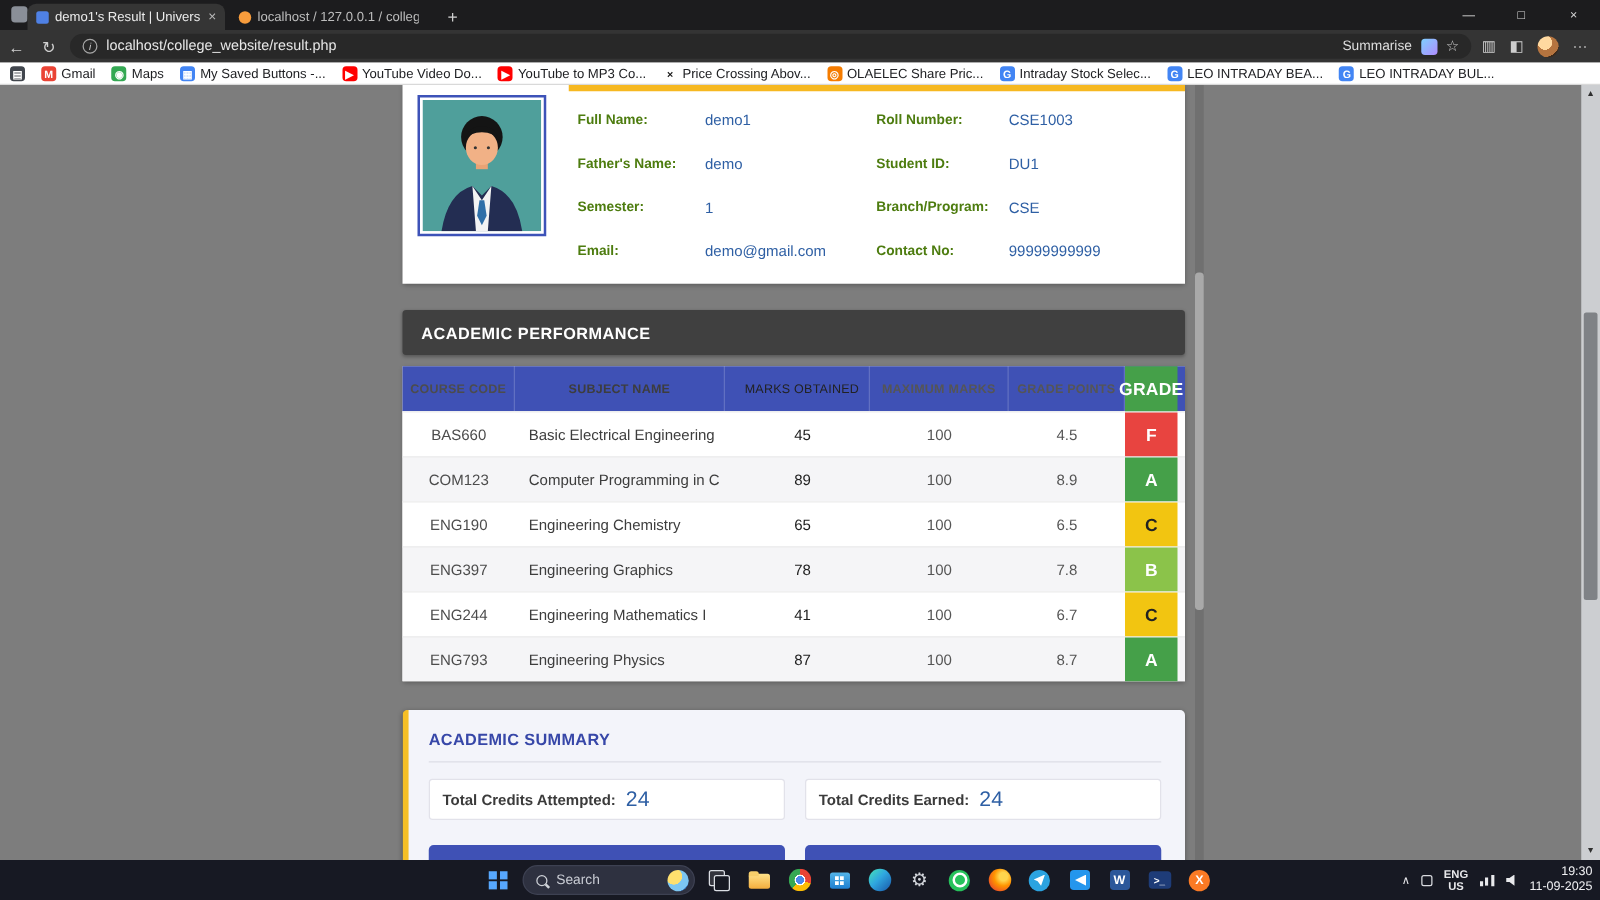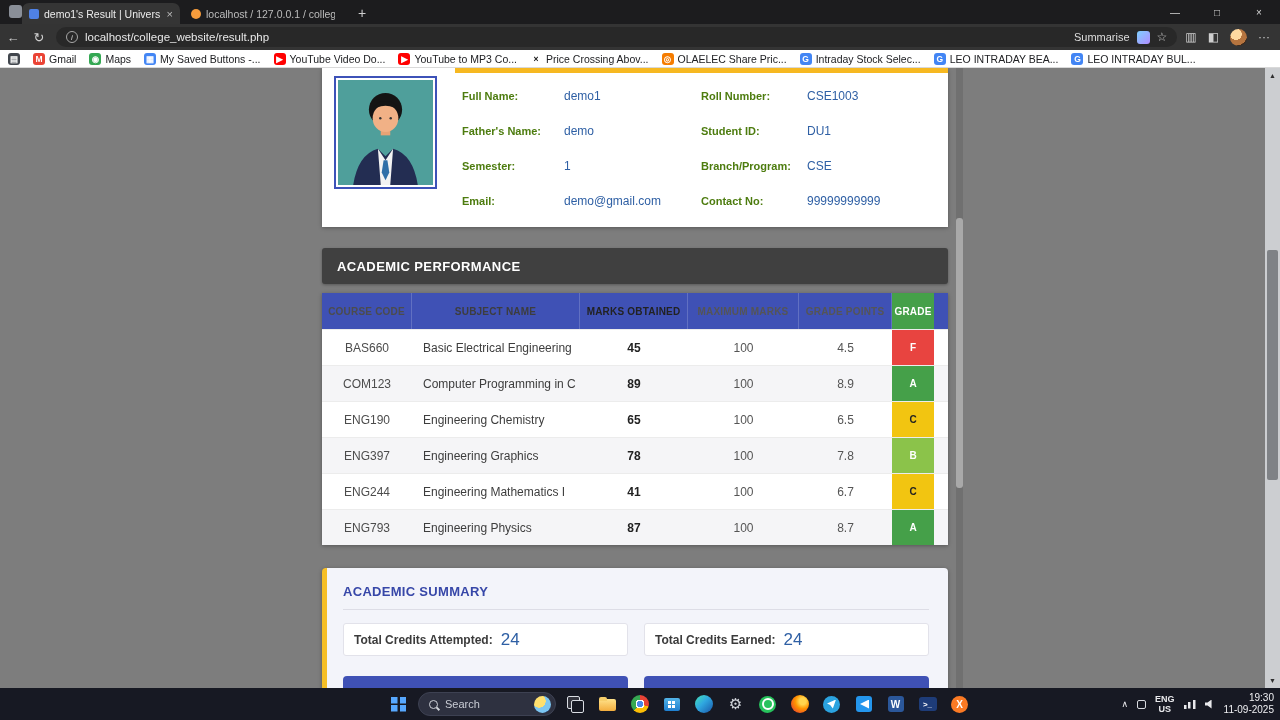--- a/index.html
+++ b/index.html
@@ -56,24 +56,24 @@
   .ptable{position:absolute;left:322px;top:225px;width:626px;background:#fff;box-shadow:0 1px 4px rgba(0,0,0,.3);}
   .thead{display:flex;background:#3f51b5;}
   .hcell{color:#fff;font-size:10px;font-weight:bold;display:flex;align-items:center;justify-content:center;height:36px;border-right:1px solid rgba(255,255,255,.18);letter-spacing:.2px;}
   .hcell.c-subj{justify-content:center;padding-left:0;}
   .hcell.c-grade{background:#45a049;border-right:none;}
   .trow{display:flex;height:36px;border-top:1px solid #ececec;background:#fff;}
   .trow:nth-child(even){background:#f5f5f7;}
   .tcell{display:flex;align-items:center;justify-content:center;font-size:12px;}
   .c-code{width:90px;color:#4c4c4c;}
   .c-subj{width:168px;justify-content:flex-start;padding-left:11px;color:#3d3d3d;}
-  .c-marks{width:108px;font-weight:bold;color:#222;}
+  .c-marks{width:108px;font-weight:normal;color:#222;margin-left:8px;}
   .c-max{width:111px;color:#555;}
   .c-pts{width:93px;color:#555;}
-  .c-grade{width:42px;font-weight:bold;font-size:10px;}
+  .c-grade{width:42px;font-weight:bold;font-size:14px;}
 
   .summary-card{position:absolute;left:322px;top:500px;width:626px;height:170px;background:#f3f4fa;border-left:5px solid #f6bf26;border-radius:4px;box-shadow:0 1px 4px rgba(0,0,0,.3);padding:16px 19px 0 16px;}
   .sum-title{color:#3747a8;font-weight:bold;font-size:13px;letter-spacing:.3px;}
   .sum-divider{height:1px;background:#dddde6;margin-top:10px;}
   .sum-boxes{display:flex;gap:16px;margin-top:13px;}
   .sum-box{flex:1;height:33px;background:#fff;border:1px solid #e2e2ea;border-radius:3px;display:flex;align-items:center;padding:0 10px;gap:8px;}
   .sum-label{font-size:12px;font-weight:bold;color:#3b3b3b;}
   .sum-value{font-size:17px;font-weight:normal;color:#2e5fa4;}
   .blue-bars{display:flex;gap:16px;margin-top:20px;}
   .bbar{flex:1;height:22px;background:#3f51b5;border-radius:4px 4px 0 0;}

